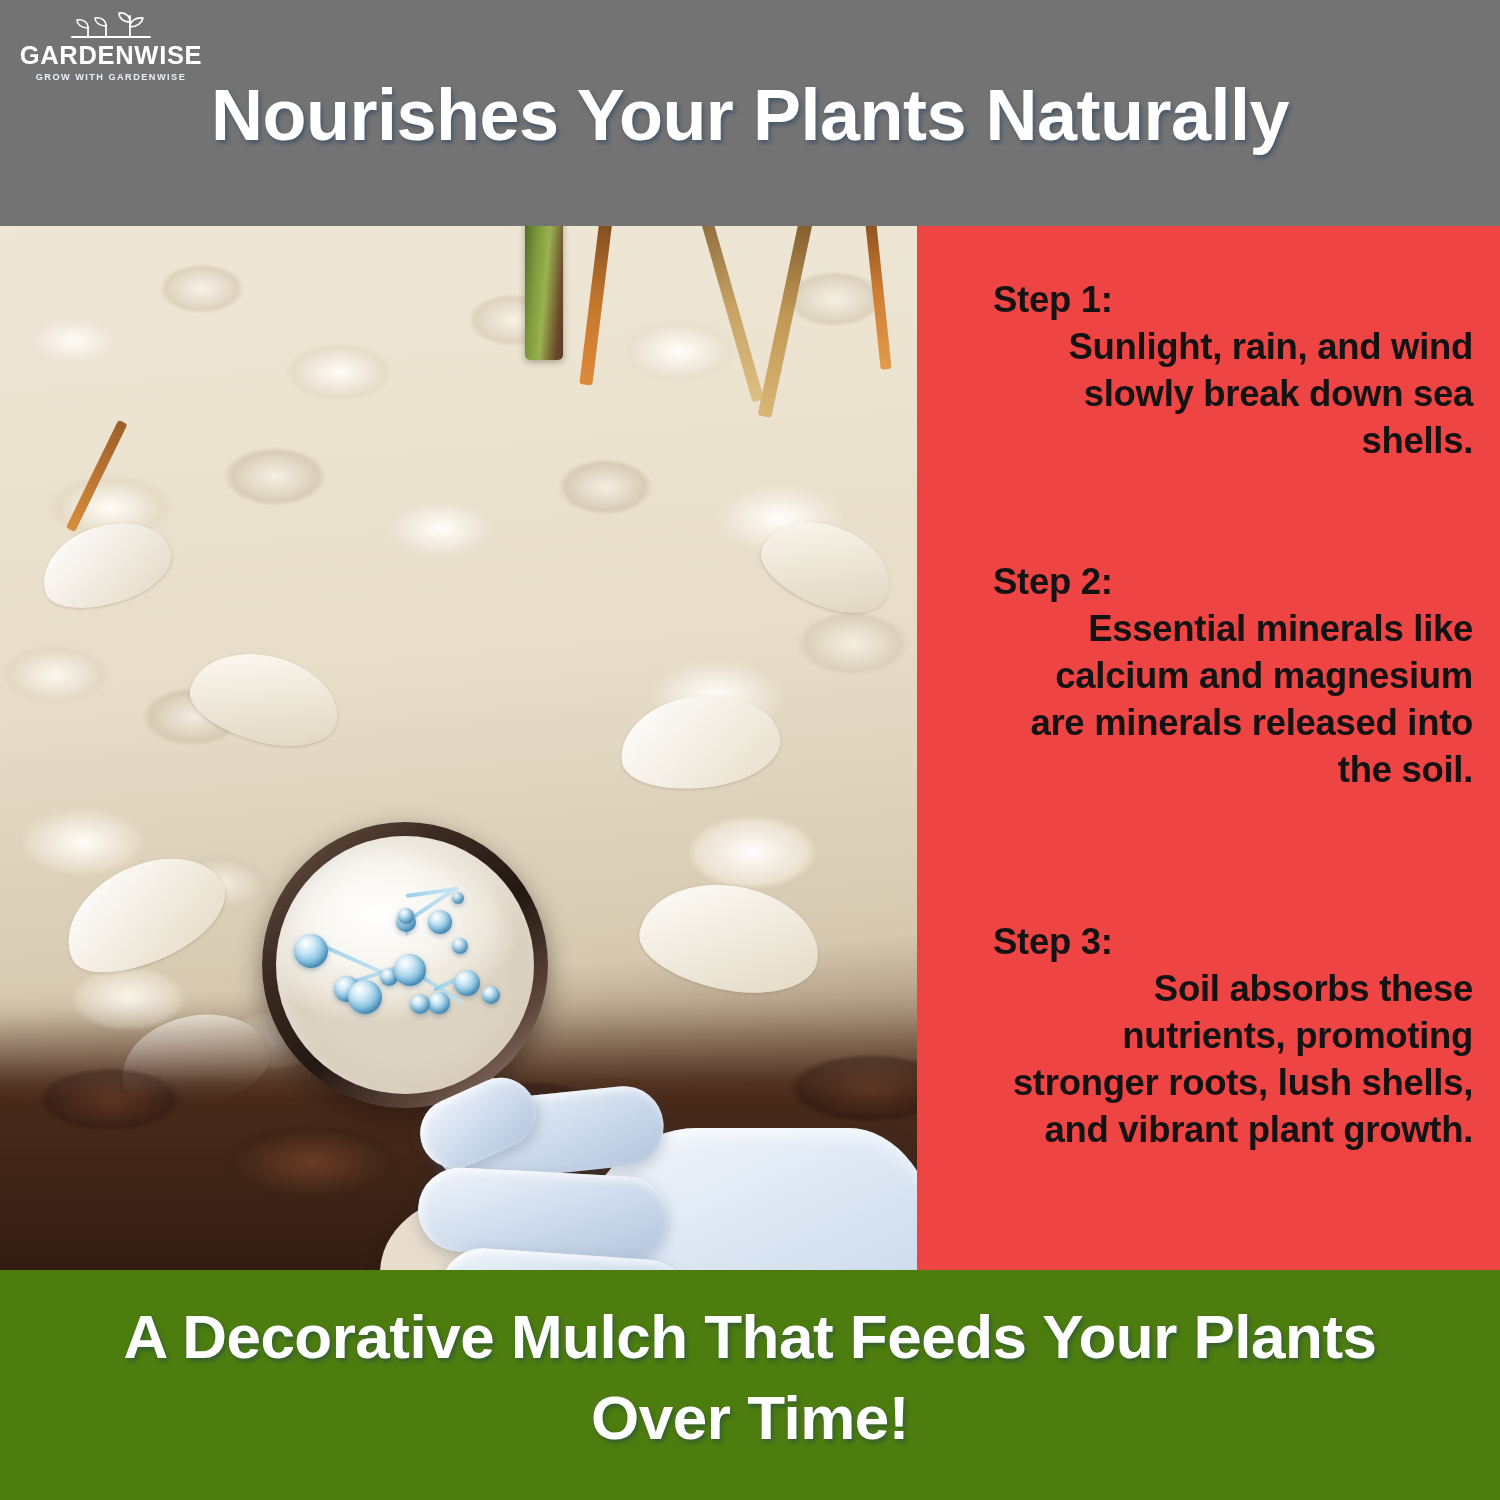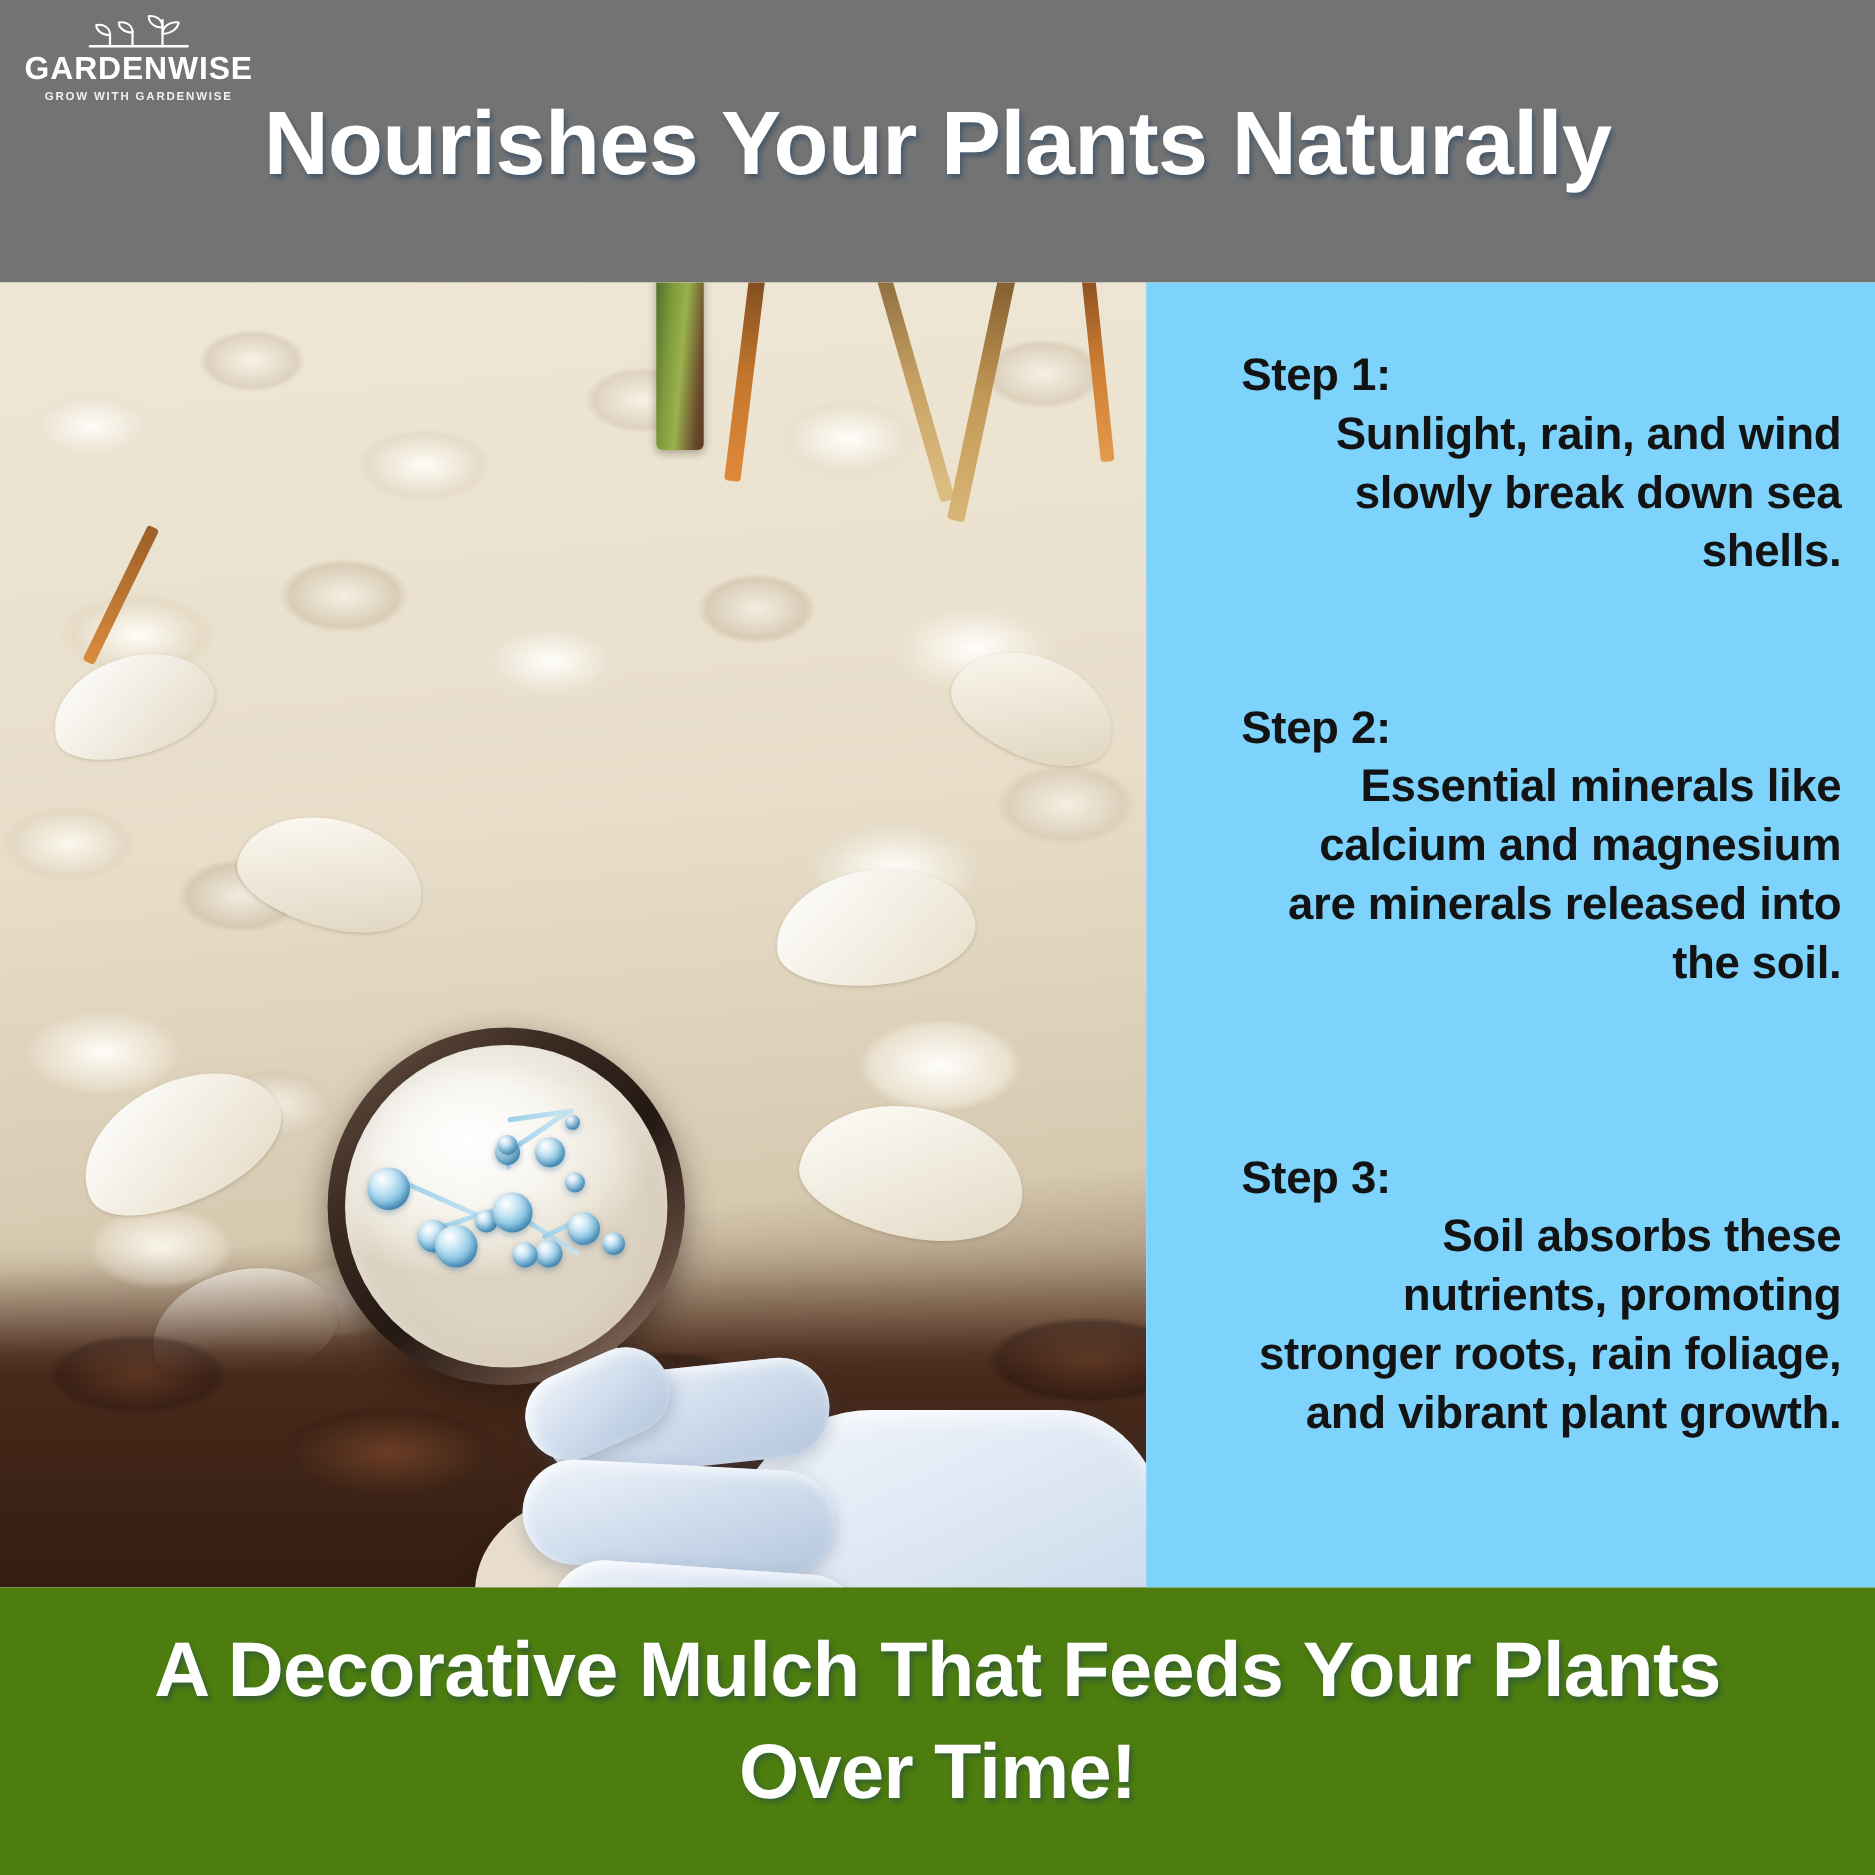--- a/index.html
+++ b/index.html
@@ -219,21 +219,21 @@
     border-radius: 120px 90px 110px 140px / 130px 120px 120px 110px;
     background: linear-gradient(155deg, #f2f6fb 0%, #e0e9f5 30%, #cbd9ea 64%, #b6c7dd 100%);
     box-shadow: 0 8px 22px rgba(55,75,100,0.30), inset 5px 8px 18px rgba(255,255,255,0.7);
   }
 
   
   #steps-panel {
     position: absolute;
     left: 917px; top: 226px;
     width: 583px; height: 1044px;
-    background: #7dd3fc;
+    background: #ef4444;
   }
   .step-block {
     position: absolute;
     left: 76px;
     width: 480px;
     color: #131313;
     font-family: "Liberation Sans", sans-serif;
     font-weight: bold;
     font-size: 36.5px;
     line-height: 47px;
@@ -369,21 +369,21 @@
       <span class="step-body">Sunlight, rain, and wind slowly break down sea shells.</span>
     </div>
 
     <div class="step-block" id="step-2">
       <span class="step-label">Step 2:</span>
       <span class="step-body">Essential minerals like calcium and magnesium are minerals released into the soil.</span>
     </div>
 
     <div class="step-block" id="step-3">
       <span class="step-label">Step 3:</span>
-      <span class="step-body">Soil absorbs these nutrients, promoting stronger roots, rain foliage, and vibrant plant growth.</span>
+      <span class="step-body">Soil absorbs these nutrients, promoting stronger roots, lush shells, and vibrant plant growth.</span>
     </div>
   </div>
 
   <div id="footer">
     <div id="footer-text">
       <div>A Decorative Mulch That Feeds Your Plants</div>
       <div>Over Time!</div>
     </div>
   </div>
 

